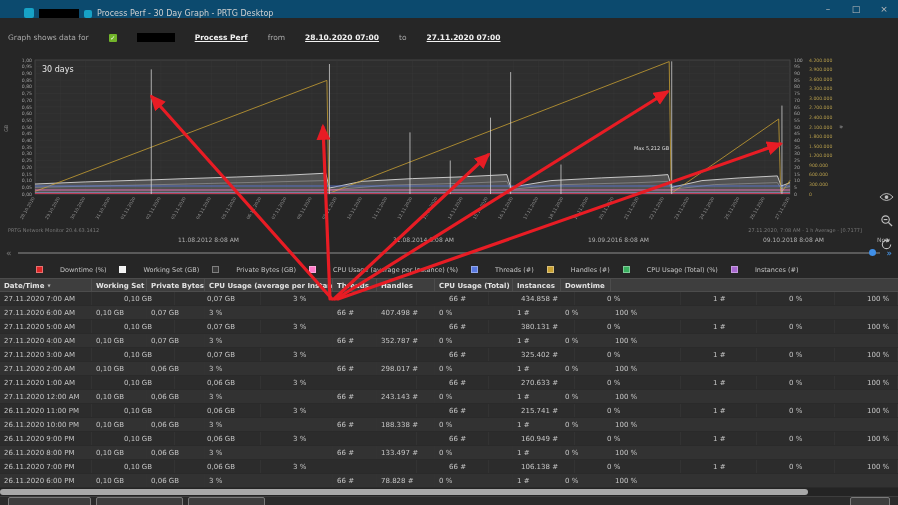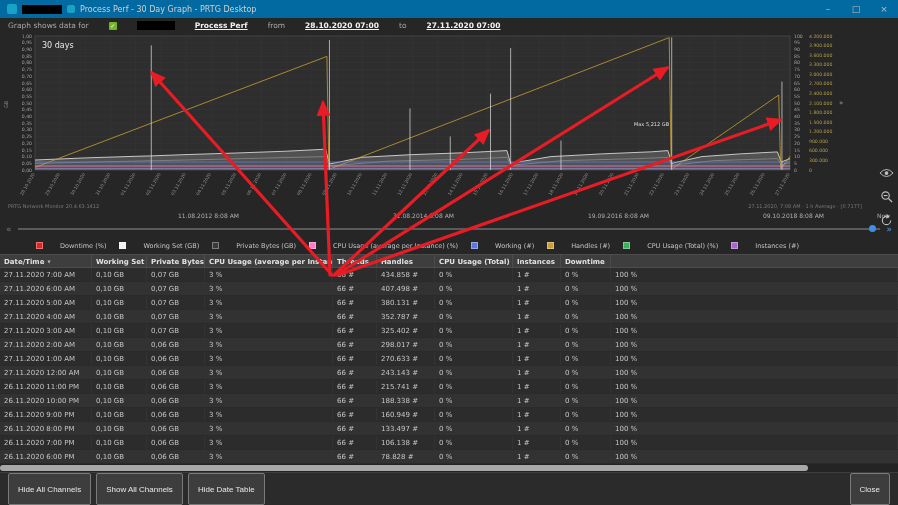--- a/index.html
+++ b/index.html
@@ -1,25 +1,25 @@
 <!DOCTYPE html>
 <html><head>
 <meta charset="utf-8">
 <style>
   html,body{margin:0;padding:0;width:898px;height:505px;overflow:hidden;
     background:#262626;font-family:"DejaVu Sans","Liberation Sans",sans-serif;color:#c8c8c8;}
-  .titlebar{height:18px;background:#0369a1;display:flex;align-items:center;padding-left:7px;}
+  .titlebar{height:18px;background:#0c4a6e;display:flex;align-items:flex-end;padding-left:24px;}
   .app-icon{width:10px;height:10px;background:#17a2c6;border-radius:2px;flex:0 0 auto;}
   .redacted{height:9px;background:#000;display:inline-block;}
   .redacted.tb{width:40px;margin:0 5px;}
   .sensor-dot{width:8px;height:8px;background:#17a2c6;border-radius:2px;margin-right:5px;}
   .title-text{font-size:8px;color:#cfcfcf;white-space:nowrap;}
   .tb-controls{margin-left:auto;display:flex;height:18px;}
   .tb-btn{width:28px;text-align:center;line-height:18px;font-size:9px;color:#bdbdbd;}
-  .infobar{height:15px;display:flex;align-items:center;gap:20px;padding:0 8px;font-size:7.5px;color:#a8a8a8;background:#262626;}
+  .infobar{height:15px;display:flex;align-items:center;gap:20px;padding:12px 8px;font-size:7.5px;color:#a8a8a8;background:#262626;}
   .check-icon{width:8px;height:8px;background:#72b42a;border-radius:1px;color:#fff;font-size:6px;line-height:8px;text-align:center;}
   .redacted.ib{width:38px;}
   .bw{color:#f2f2f2;font-weight:bold;text-decoration:underline;}
   .graph-region{position:relative;}
   #chart{display:block;width:898px;height:168px;}
   .graph-footer{height:10px;display:flex;justify-content:space-between;align-items:center;padding:0 36px 0 8px;font-size:5px;color:#787878;}
   .tlabels{position:relative;height:10px;}
   .tlabels span{position:absolute;top:1px;font-size:6px;color:#b0b0b0;white-space:nowrap;}
   .scrubber{height:16px;display:flex;align-items:center;gap:6px;padding:0 6px;}
   .chev{font-size:9px;line-height:16px;}
@@ -32,21 +32,21 @@
   .swatch{width:7px;height:7px;border:1px solid rgba(255,255,255,.35);box-sizing:border-box;}
   .gtools{position:absolute;right:4px;top:132px;display:flex;flex-direction:column;gap:9px;z-index:3;}
   .gtool{width:15px;height:15px;display:flex;align-items:center;justify-content:center;}
   #arrows{position:absolute;left:0;top:0;width:898px;height:260px;pointer-events:none;z-index:10;}
   .vtable{width:898px;}
   .trow{display:grid;grid-template-columns:92px 55px 58px 128px 44px 58px 78px 48px 50px 1fr;height:14px;box-sizing:border-box;}
   .tcell{font-size:7px;line-height:14px;padding-left:4px;white-space:nowrap;overflow:hidden;border-right:1px solid #333;box-sizing:border-box;}
   .thead{background:#3e3e3e;border-top:1px solid #4c4c4c;border-bottom:1px solid #4c4c4c;}
   .thead .tcell{color:#e2e2e2;font-weight:bold;border-right:1px solid #4c4c4c;}
   .sort{font-size:4px;color:#bbb;margin-left:3px;vertical-align:middle;}
-  .trow.even{background:#2c2c2c;}
+  .trow.even{background:#2c2c2c;gap:28px;}
   .trow.odd{background:#323232;}
   .trow.body{border-bottom:1px solid #2a2a2a;color:#c6c6c6;}
   .hscroll{height:8px;background:#242424;position:relative;}
   .hthumb{position:absolute;left:0;top:1px;height:6px;width:808px;background:#a8a8a8;border-radius:3px;}
   .bottombar{height:33px;background:#2b2b2b;border-top:1px solid #3d3d3d;display:flex;gap:5px;padding:0 8px;box-sizing:border-box;}
   .btn{font-size:8px;color:#e8e8e8;background:#3d3d3d;border:1px solid #7a7a7a;border-radius:2px;padding:4px 9px;white-space:nowrap;}
   .btn.close{margin-left:auto;}
   svg{font-family:"DejaVu Sans","Liberation Sans",sans-serif;}
 </style>
 </head>
@@ -275,21 +275,21 @@
       <span class="legend-item">
         <span class="swatch" style="background: rgb(58, 58, 58);"></span>
         <span>Private Bytes (GB)</span>
       </span>
       <span class="legend-item">
         <span class="swatch" style="background: rgb(255, 122, 200);"></span>
         <span>CPU Usage (average per Instance) (%)</span>
       </span>
       <span class="legend-item">
         <span class="swatch" style="background: rgb(88, 120, 224);"></span>
-        <span>Working (#)</span>
+        <span>Threads (#)</span>
       </span>
       <span class="legend-item">
         <span class="swatch" style="background: rgb(200, 160, 50);"></span>
         <span>Handles (#)</span>
       </span>
       <span class="legend-item">
         <span class="swatch" style="background: rgb(58, 176, 96);"></span>
         <span>CPU Usage (Total) (%)</span>
       </span>
       <span class="legend-item">

